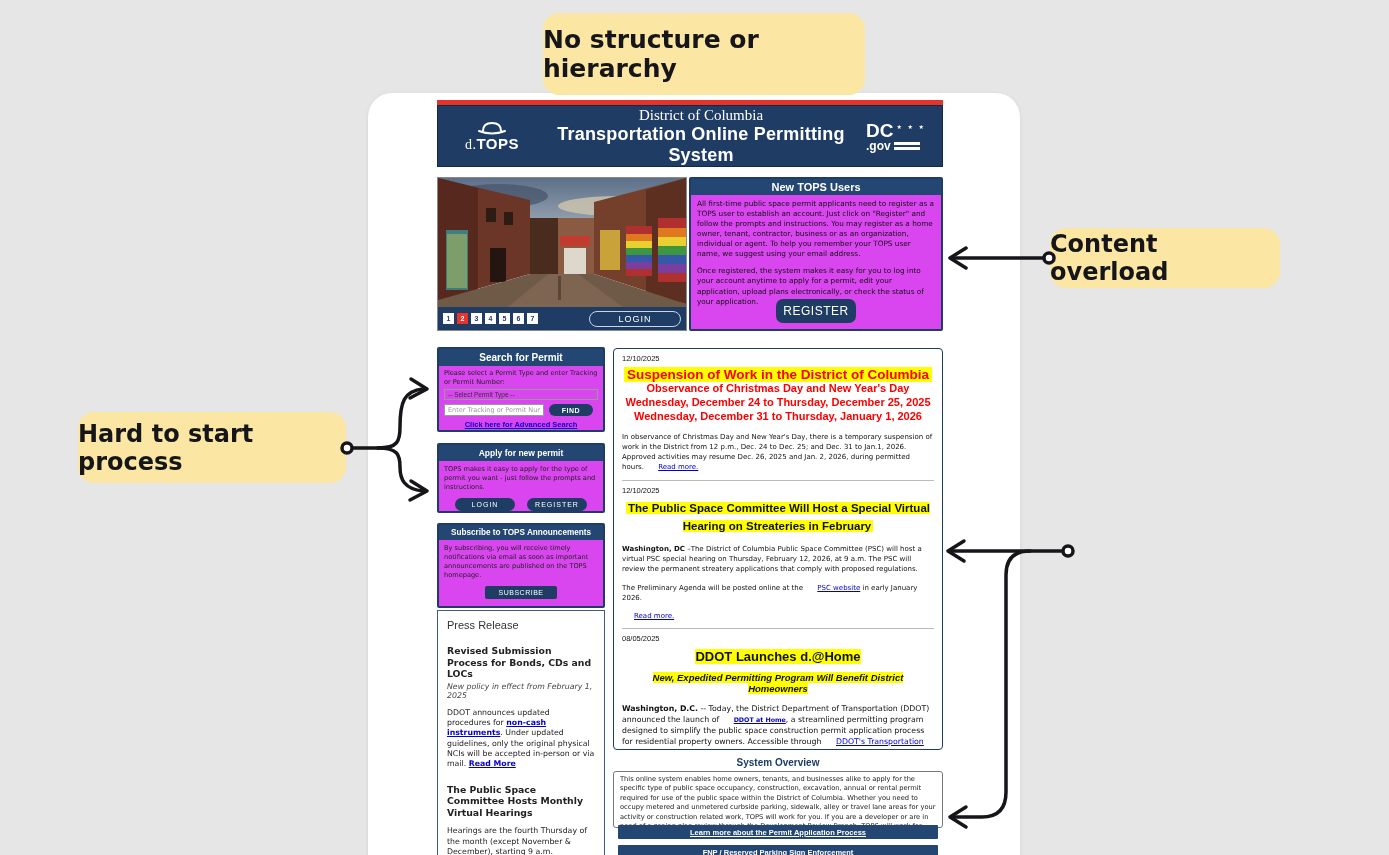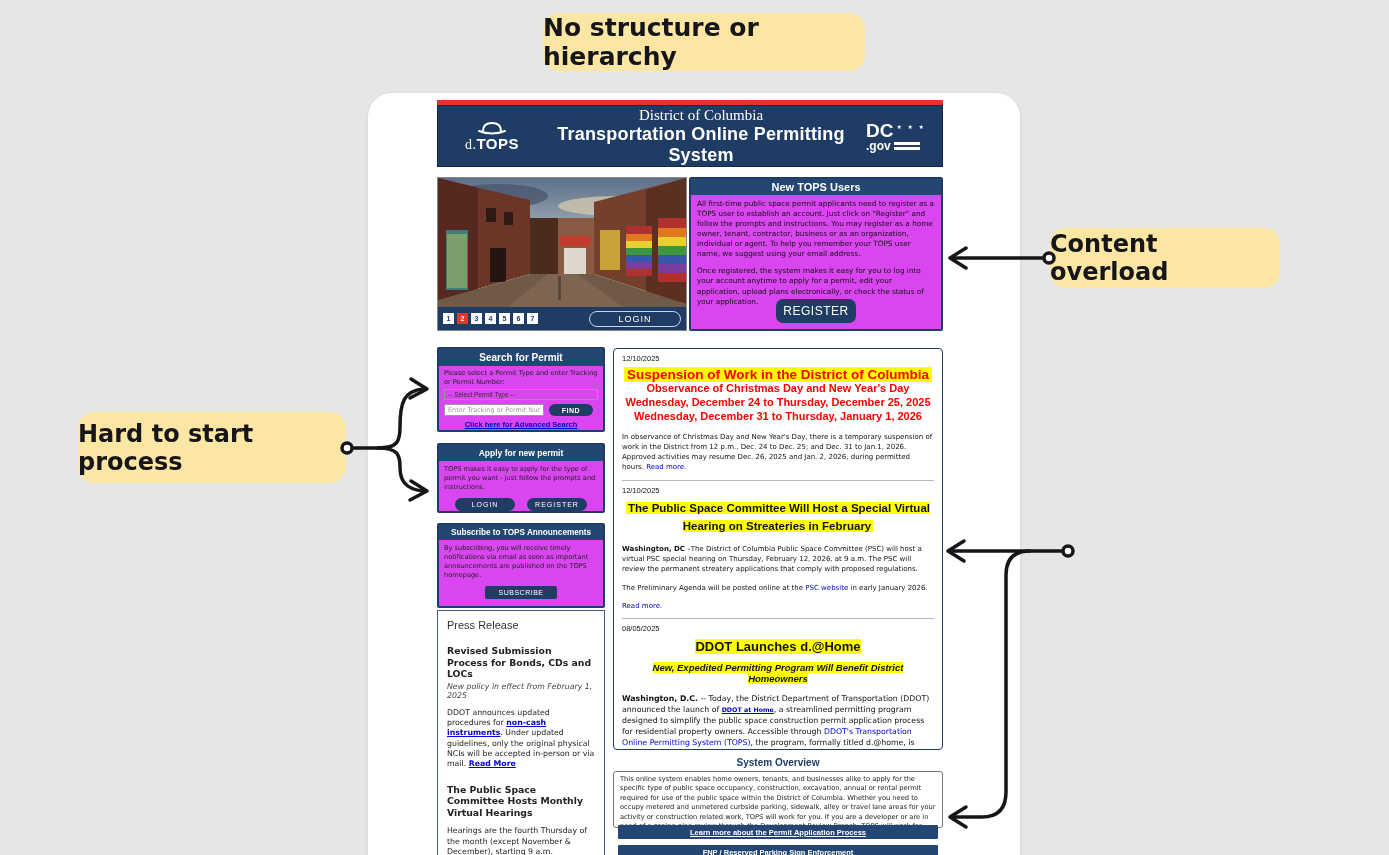--- a/index.html
+++ b/index.html
@@ -93,21 +93,21 @@
 
   
   .news { position:absolute; left:245px; top:255px; width:330px; height:402px; border:1.5px solid #1e3c64;
     border-radius:4px; background:#fff; padding:5px 8px; overflow:hidden; }
   .news-date { font-family:Liberation Sans, sans-serif; font-size:7.5px; color:#111; }
   .hl { background:#ffff00; }
   .a1-title { text-align:center; font-size:13.5px; font-weight:bold; color:#fe0000; margin-top:4px; }
   .a1-title span { padding:0 3px; }
   .a1-sub { text-align:center; font-size:11px; font-weight:bold; color:#fe0000; line-height:1.25; }
   .news-body { font-family:"DejaVu Sans", sans-serif; font-size:7px; line-height:1.4; color:#111; margin-top:10px; }
-  .news a { color:#0000cd; cursor:pointer; }
+  .news a { color:#0000cd; text-decoration:underline; cursor:pointer;margin-left:12px; }
   .news hr { border:none; border-top:1px solid #bbb; margin:8px 0 5px; }
   .a2-title { text-align:center; font-size:11.5px; font-weight:bold; color:#111; line-height:1.5; margin-top:5px; }
   .a2-title span { padding:0 2px; }
   .rm-line { margin-top:8px; font-size:7px; font-family:"DejaVu Sans", sans-serif; }
   .a3-title { text-align:center; font-size:13px; font-weight:bold; color:#111; margin-top:6px; }
   .a3-sub { text-align:center; font-size:9.5px; font-weight:bold; font-style:italic; color:#111; margin-top:8px; }
   .lnk-strong { color:#00008b; font-weight:bold; font-size:6.3px; text-decoration:underline; cursor:pointer; }
 
   
   .sys-head { position:absolute; left:245px; top:664px; width:330px; text-align:center;
@@ -117,21 +117,21 @@
     font-size:6.7px; line-height:1.4; color:#222; }
   .sys-bar { position:absolute; left:250px; width:320px; height:14px; background:#234672; color:#fff;
     display:flex; align-items:center; justify-content:center; font-size:7.5px; font-weight:bold;
     text-decoration:underline; cursor:pointer; border-radius:1px; }
   .sys-bar.b1 { top:732px; }
   .sys-bar.b2 { top:752px; }
 
   
   .callout { position:absolute; background:#fbe7a3; border-radius:16px; display:flex; align-items:center;
     justify-content:center; font-family:"DejaVu Sans", sans-serif; font-weight:bold; font-size:24px; color:#16161a; }
-  .co-top   { left:543px; top:13px;  width:322px; height:58px; font-size:25px; }
+  .co-top   { left:543px; top:13px;  width:322px; height:82px; font-size:25px; }
   .co-right1{ left:1050px; top:228px; width:230px; height:60px; }
   .co-left  { left:78px;  top:412px; width:268px; height:71px; }
   .co-right2{ left:1072px; top:521px; width:268px; height:62px; }
 
   .overlay { position:absolute; inset:0; pointer-events:none; }
 </style>
 </head>
 <body>
 
 <div class="canvas">

